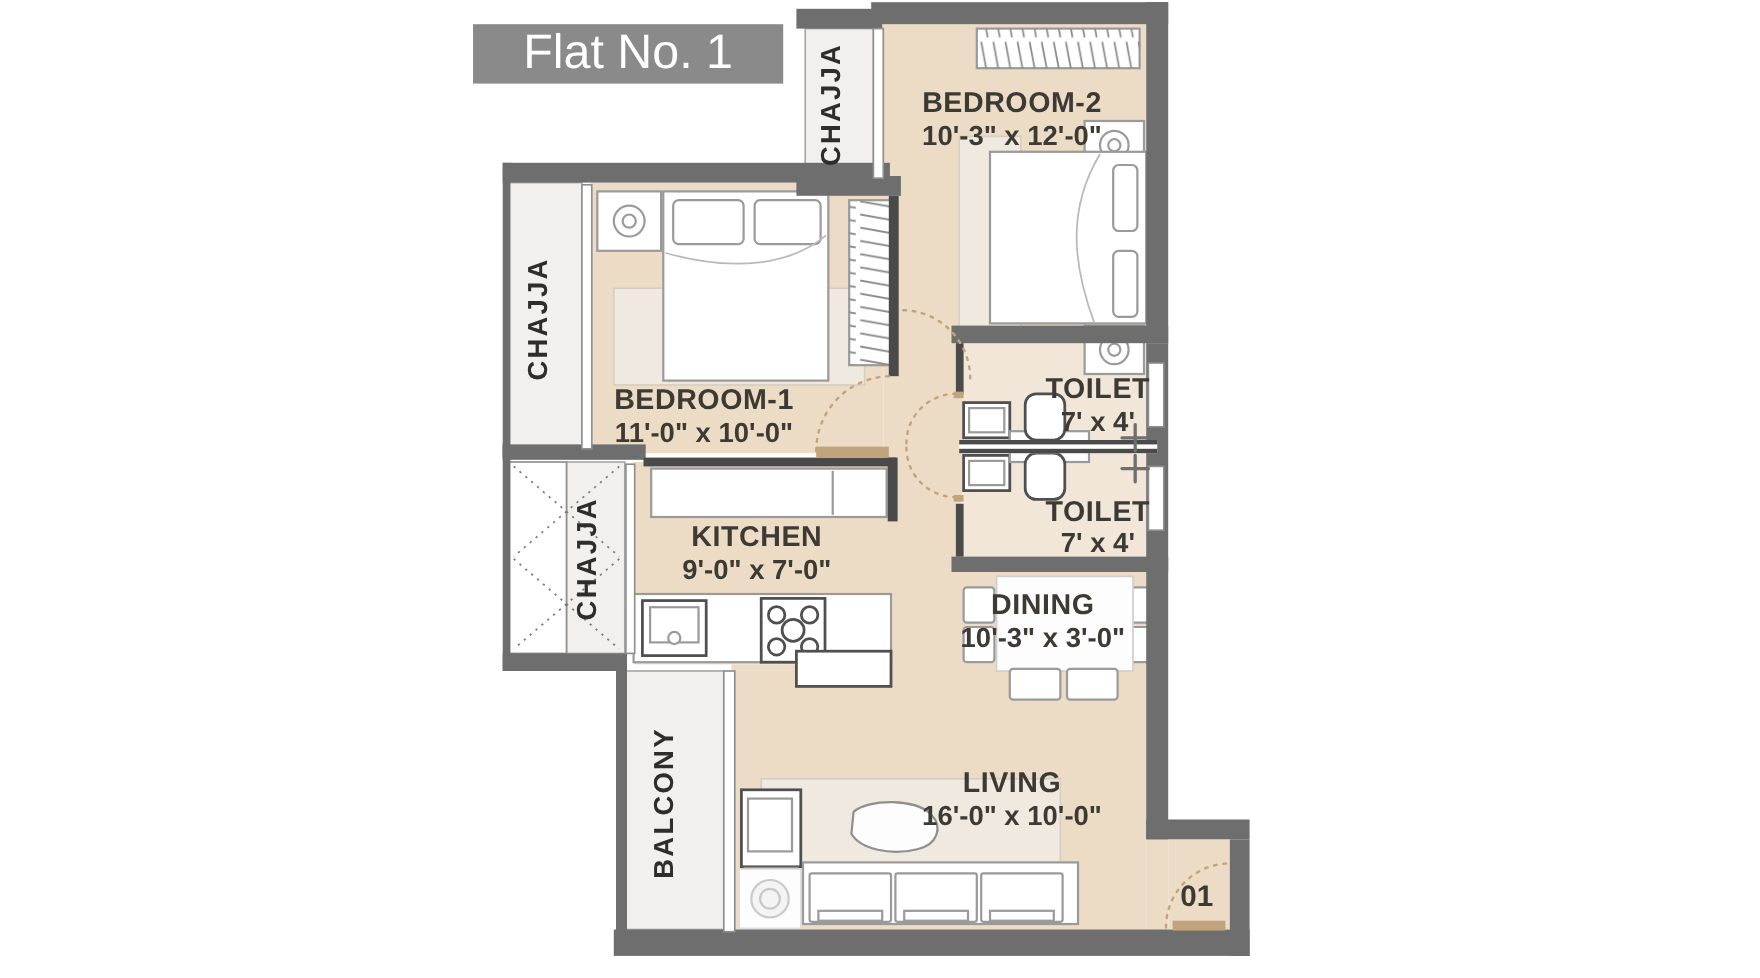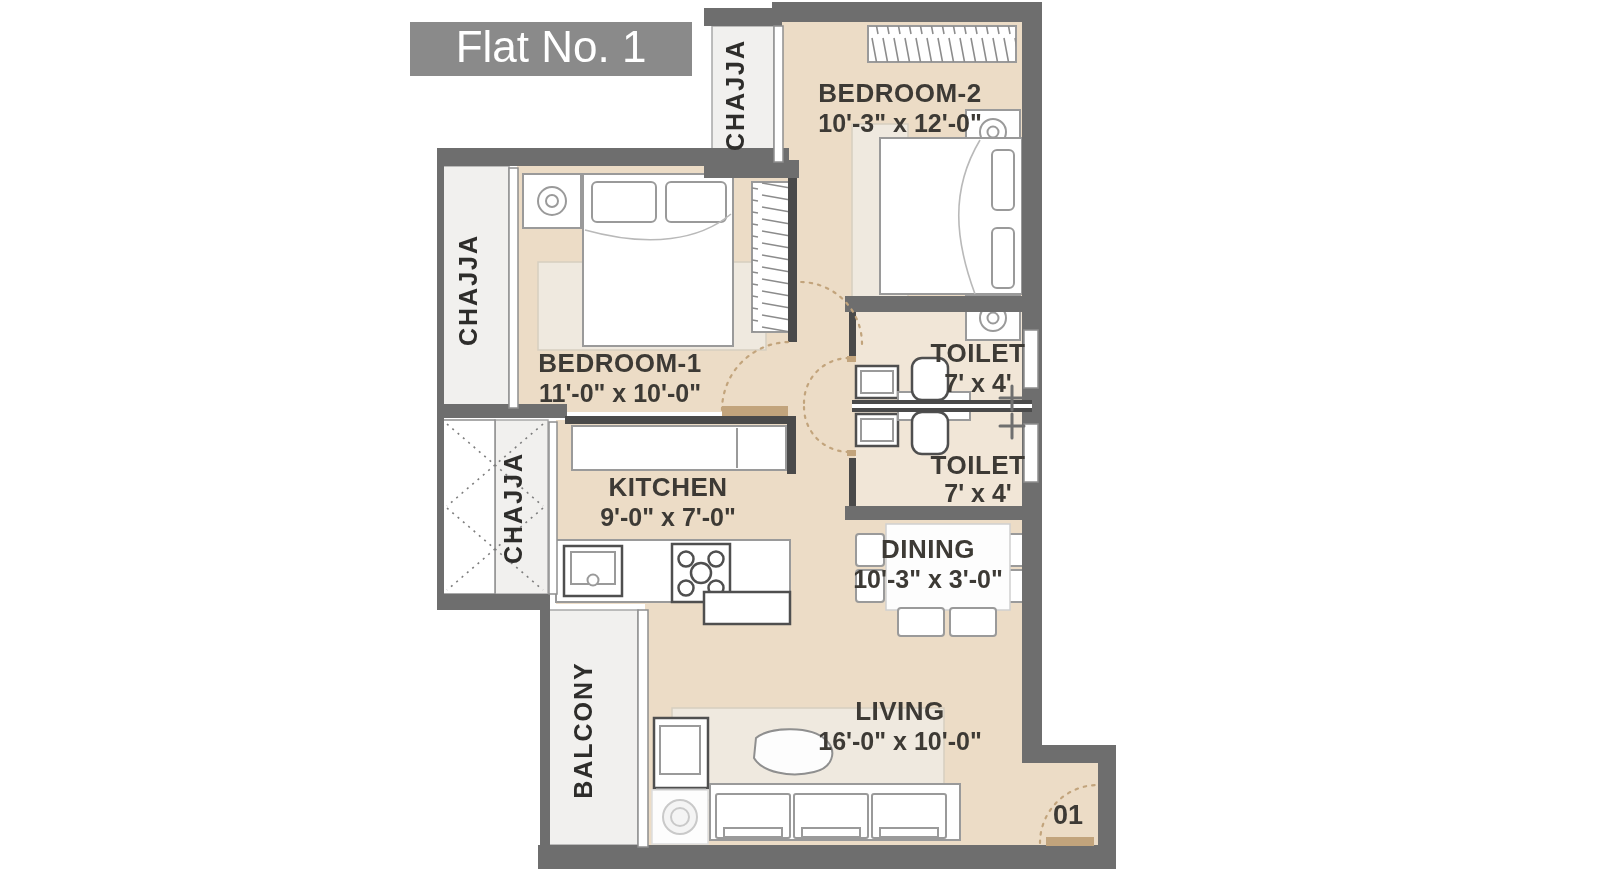--- a/index.html
+++ b/index.html
@@ -1,17 +1,17 @@
 <!DOCTYPE html>
 <html style="--wall: #6e6e6e; --pwall: #4a4a4a; --floor: #ecdcc6; --toilet_floor: #f1e6d7; --light: #f1f0ee; --wood: #c2a47c; --label: #3d3a35; --title_bg: #8a8a8a; --title_text: #ffffff;"><head>
 <meta charset="utf-8">
 <style>
   html,body{margin:0;padding:0;background:#ffffff;}
   .stage{position:relative;width:1396px;height:889px;background:#ffffff;overflow:hidden;
-         font-family:"Liberation Sans",sans-serif;}
+         font-family:"Liberation Sans",sans-serif;margin-left:20px;}
   svg{display:block}
   .wall{fill:var(--wall,#6e6e6e);}
   .pwall{fill:var(--pwall,#4a4a4a);}
   .floor{fill:var(--floor,#ecdcc6);}
   .tfloor{fill:var(--toilet_floor,#f1e6d7);}
   .light{fill:var(--light,#f1f0ee);stroke:#a8a8a8;stroke-width:1.5;}
   .win{fill:#ffffff;stroke:#8e8e8e;stroke-width:1.5;}
   .furn{fill:#ffffff;stroke:#9a9a9a;stroke-width:2;}
   .furnD{fill:#ffffff;stroke:#4f4f4f;stroke-width:2.5;}
   .rug{fill:#efe9df;stroke:#d6cec0;stroke-width:1.5;}

